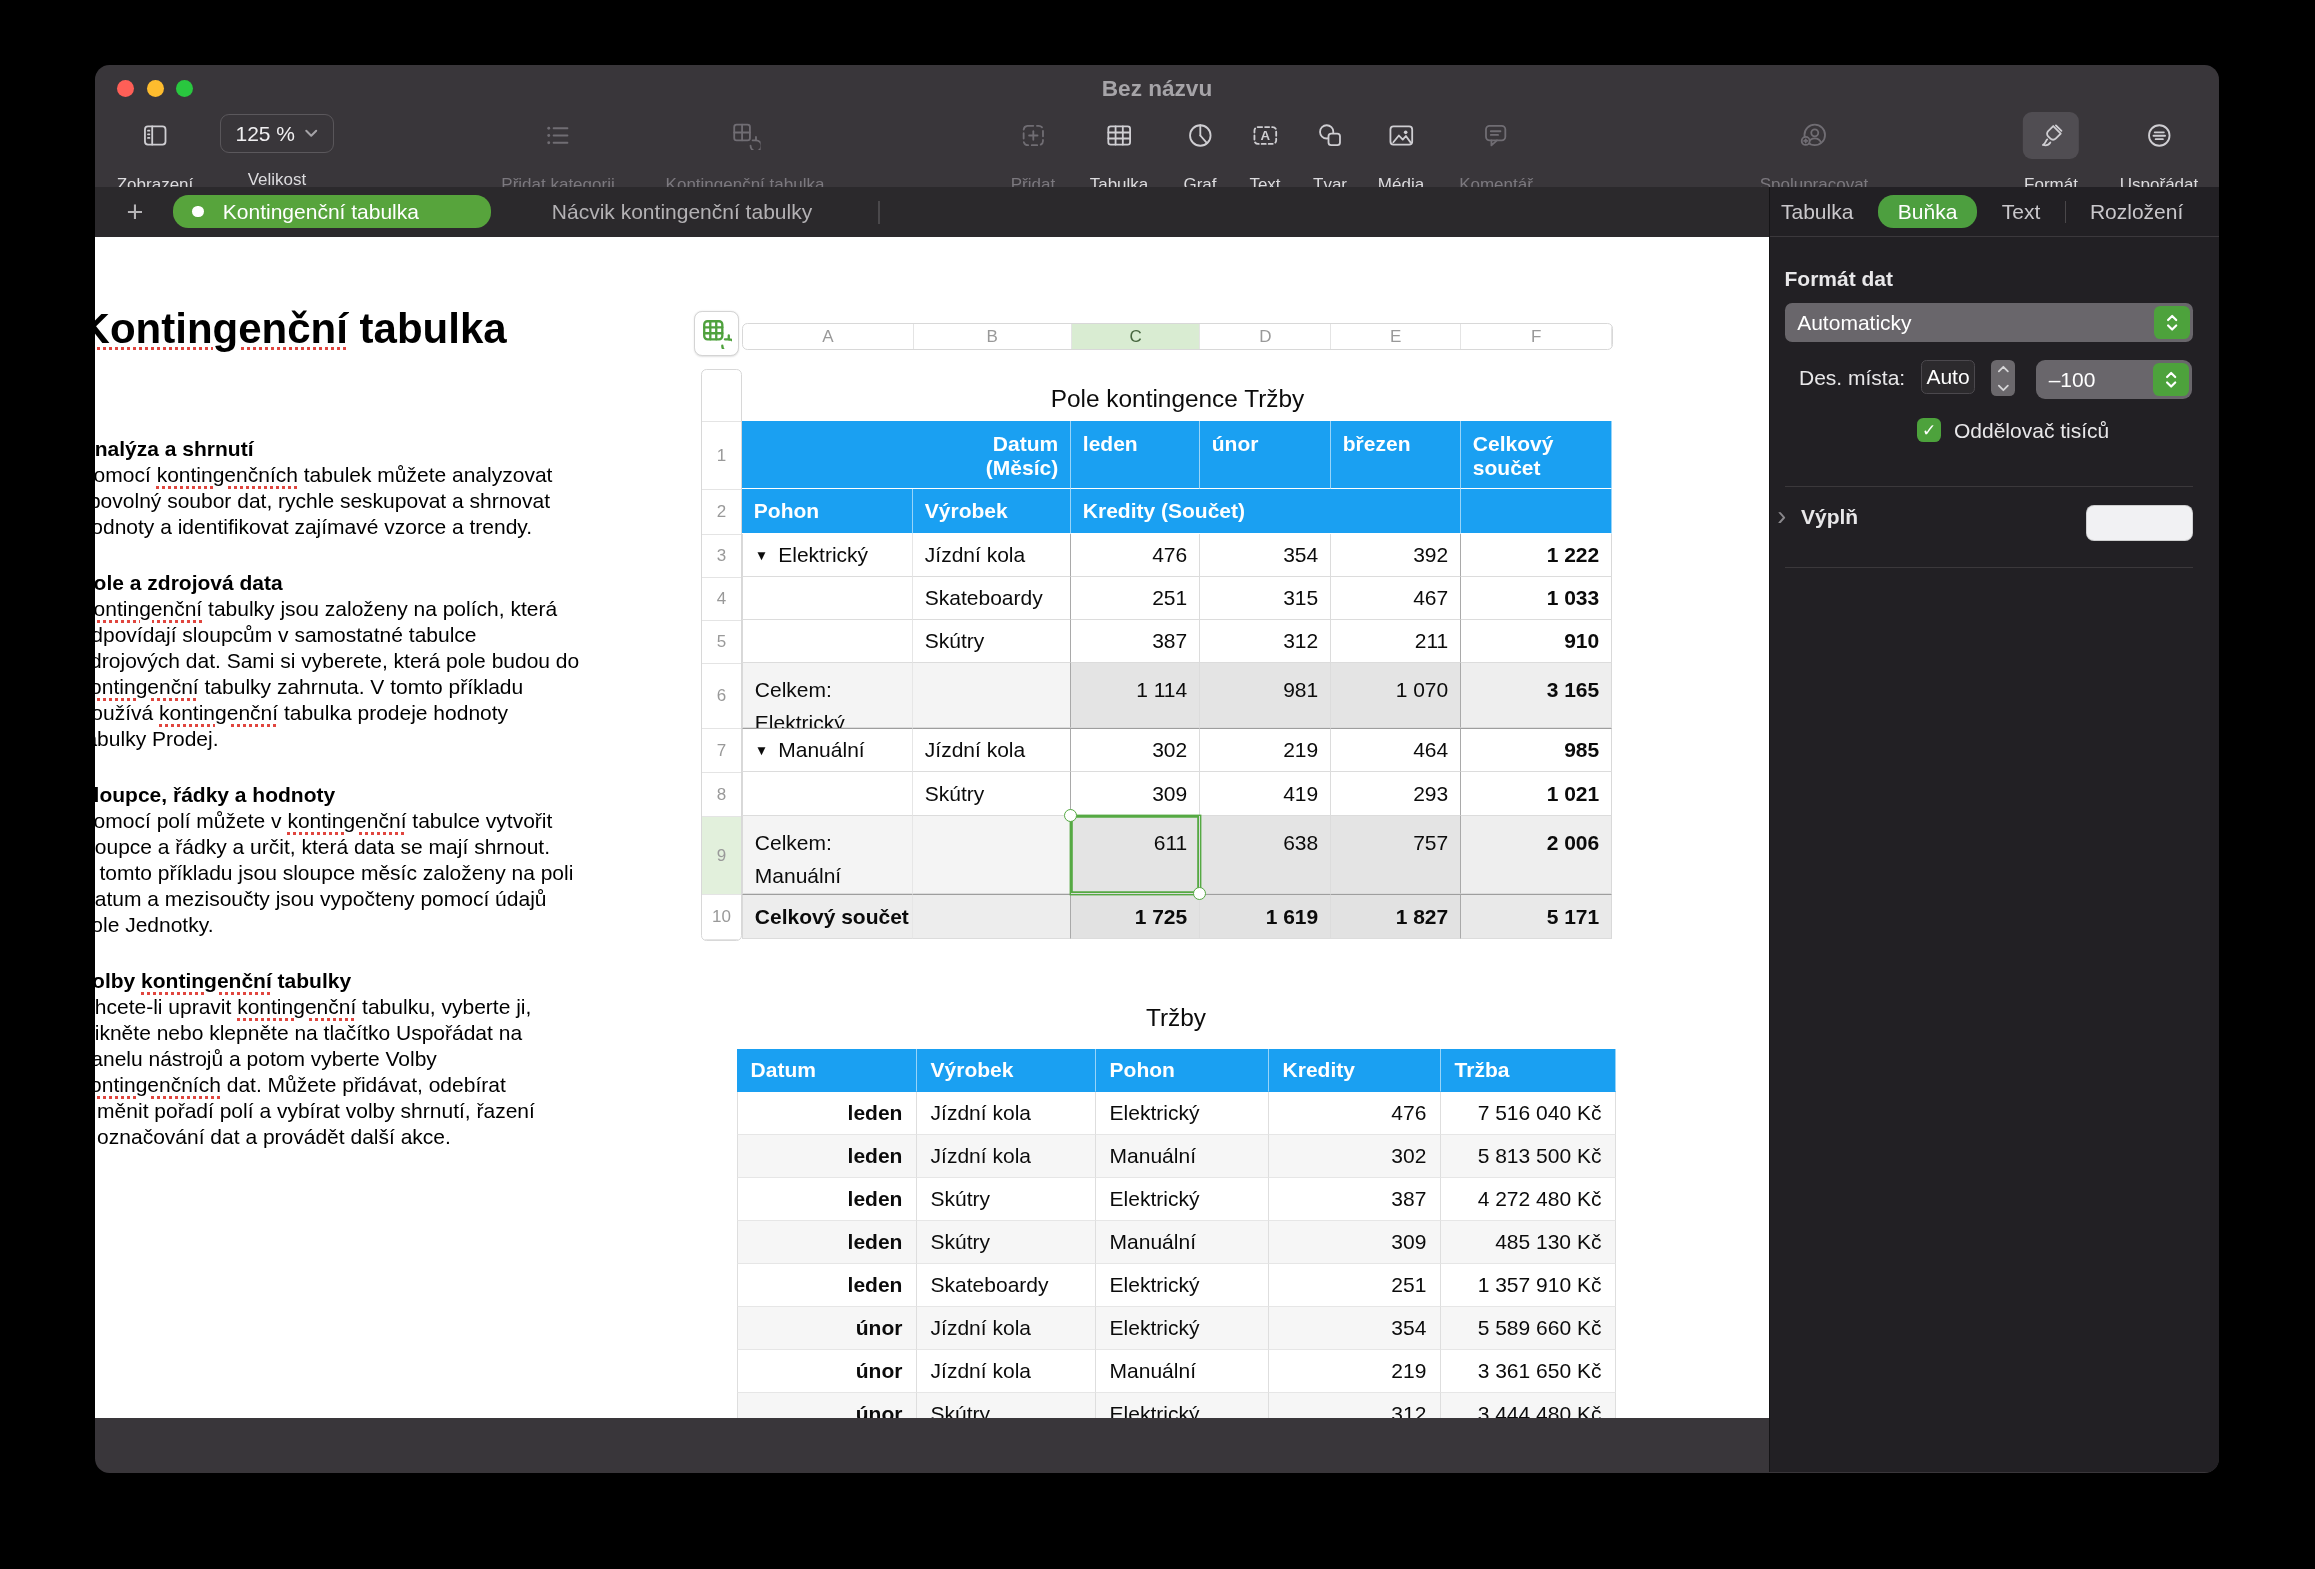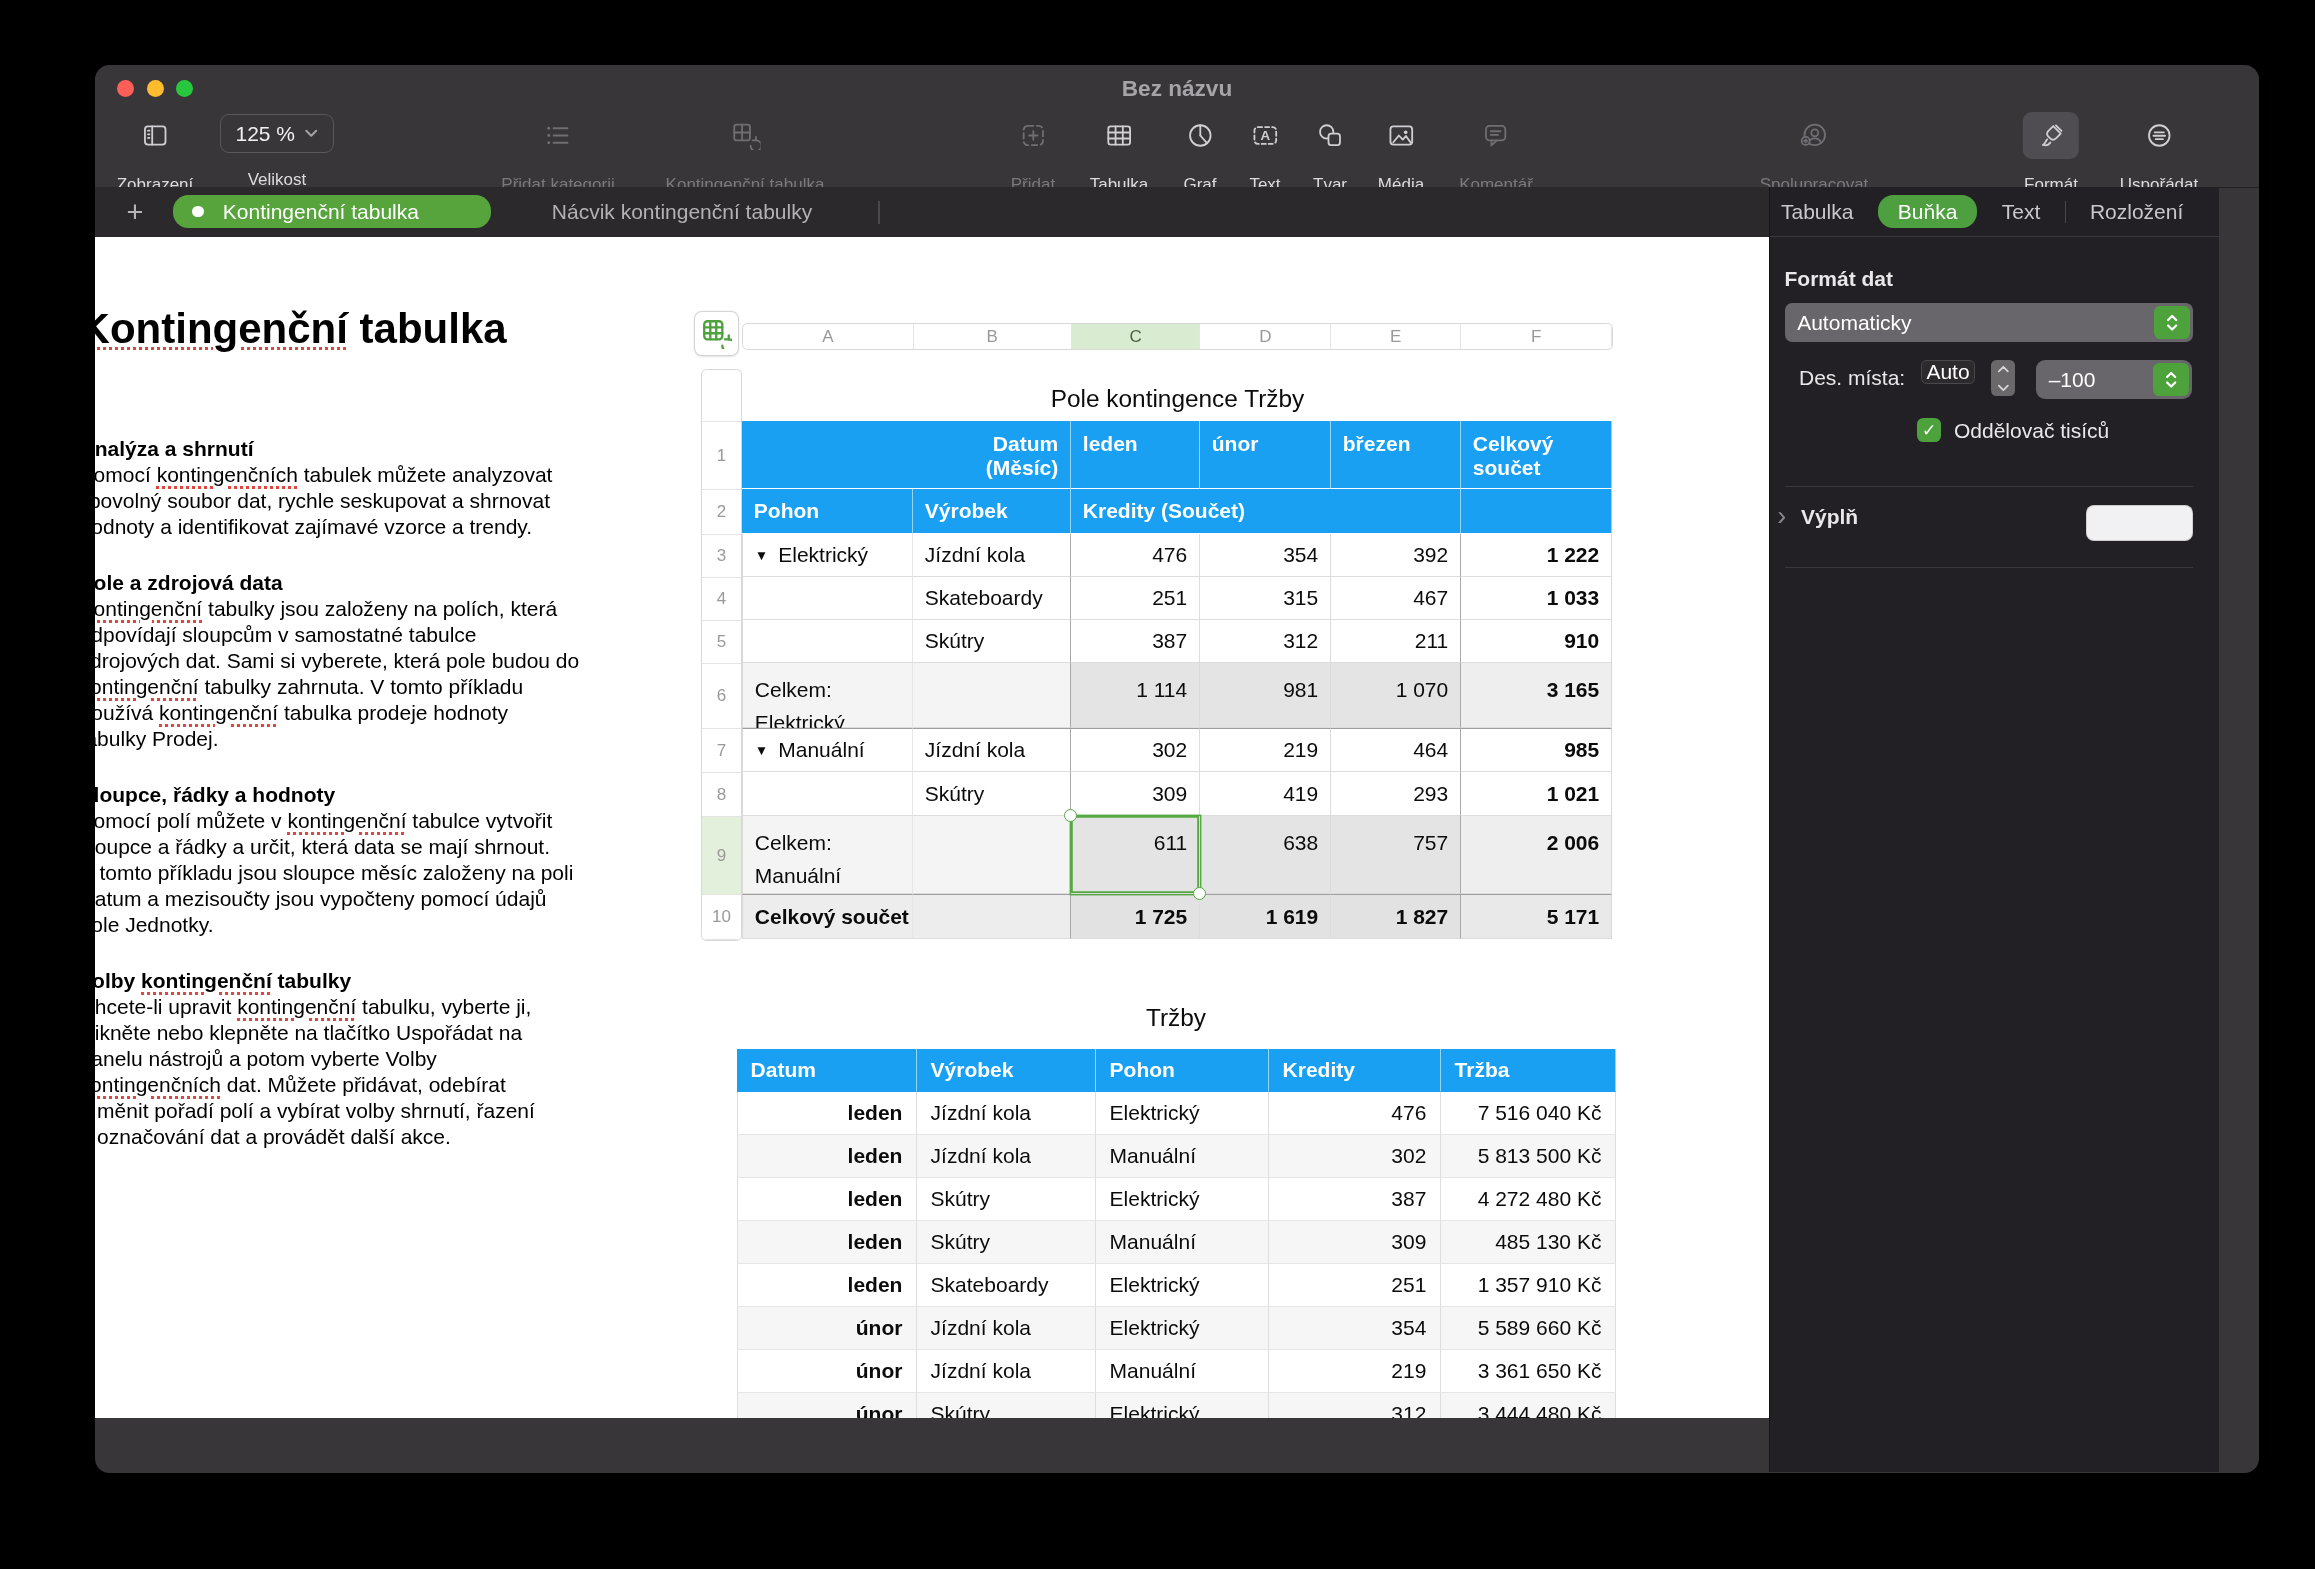--- a/index.html
+++ b/index.html
@@ -1,19 +1,19 @@
 <!DOCTYPE html>
 <html style="font-size:14.5px"><head>
 <meta charset="utf-8">
 <style>
   html,body{margin:0;padding:0;background:#000;}
   .screen{position:relative;width:2316px;height:1569px;background:#000;overflow:hidden;
           font-family:"Liberation Sans","DejaVu Sans",sans-serif;}
   .window{position:absolute;left:95px;top:65px;width:2124px;height:1408px;background:#39363a;
-          border-radius:14.5px;overflow:hidden;padding-left:40px;}
+          border-radius:14.5px;overflow:hidden;}
   
   .titlebar{position:absolute;left:0;top:0;width:100%;height:43px;}
   .tl{position:absolute;top:15.4px;width:17px;height:17px;border-radius:50%;}
   .tl.close{left:22px;background:#ff5f57;} .tl.min{left:52px;background:#febc2e;} .tl.max{left:81px;background:#29c73f;}
   .win-title{position:absolute;left:0;top:11px;width:100%;text-align:center;font-size:22.6px;font-weight:700;color:#a6a4a8;}
   .toolbar{position:absolute;left:0;top:43px;width:100%;height:79px;border-bottom:0.9px solid #232124;}
   .tb-item{position:absolute;top:3.6px;transform:translateX(-50%);display:flex;flex-direction:column;align-items:center;gap:16px;}
   .tb-ico{height:47px;display:flex;align-items:center;justify-content:center;color:#cfced2;padding:0 12.7px;border-radius:9px;}
   .tb-label{font-size:17px;color:#dcdbde;margin-top:0.9px;white-space:nowrap;}
   .tb-item.disabled .tb-ico{color:#706d73;} .tb-item.disabled .tb-label{color:#7b787e;}
@@ -105,21 +105,21 @@
              display:flex;align-items:center;padding-left:11px;gap:24.4px;box-sizing:border-box;}
   .sb-tab{font-size:21px;color:#c9c7cb;}
   .sb-tab.pill{background:#4d9f3f;color:#fff;border-radius:15.4px;padding:4.5px 20px;}
   .sb-tabdiv{width:0.9px;height:22px;background:#4a474a;}
   .sb-h2{position:absolute;left:14.5px;top:80px;font-size:21px;font-weight:700;color:#e8e7e9;}
   .select{position:absolute;background:#69666b;border-radius:7.2px;color:#fff;font-size:21px;display:flex;align-items:center;
           padding-left:12.7px;box-sizing:border-box;}
   .sel-stepper{position:absolute;right:2.7px;top:2.7px;bottom:2.7px;width:36px;border-radius:6.3px;background:#4da23c;
                display:flex;align-items:center;justify-content:center;color:#fff;}
   .sb-label{position:absolute;font-size:21px;color:#e8e7e9;}
-  .auto-field{position:absolute;left:151px;top:173px;width:54px;height:24px;background:#2c2a2d;border:1.8px solid #4b484d;
+  .auto-field{position:absolute;left:151px;top:173px;width:54px;height:34px;background:#2c2a2d;border:1.8px solid #4b484d;
               border-radius:5.4px;color:#fff;font-size:21px;display:flex;align-items:center;justify-content:center;box-sizing:border-box;}
   .mini-stepper{position:absolute;left:221px;top:173px;width:24.4px;height:36px;background:#6b686c;border-radius:5.4px;
                 display:flex;flex-direction:column;align-items:center;justify-content:center;color:#d6d5d7;}
   .mini-stepper .half{height:50%;display:flex;align-items:center;}
   .checkbox{position:absolute;left:147px;top:231px;width:24.4px;height:24.4px;background:#4da23c;border-radius:6.3px;
             color:#fff;font-size:17px;font-weight:700;display:flex;align-items:center;justify-content:center;}
   .sb-div{position:absolute;left:14.5px;width:408px;height:0.9px;background:#3b383b;}
   .chev{position:absolute;left:7.2px;top:316px;font-size:27px;color:#8a888c;line-height:27px;}
   .fill-well{position:absolute;left:316px;top:318px;width:107px;height:36px;background:#f1f1f3;border-radius:8.1px;
              box-shadow:inset 0 0 0 0.9px rgba(0,0,0,.15);}

